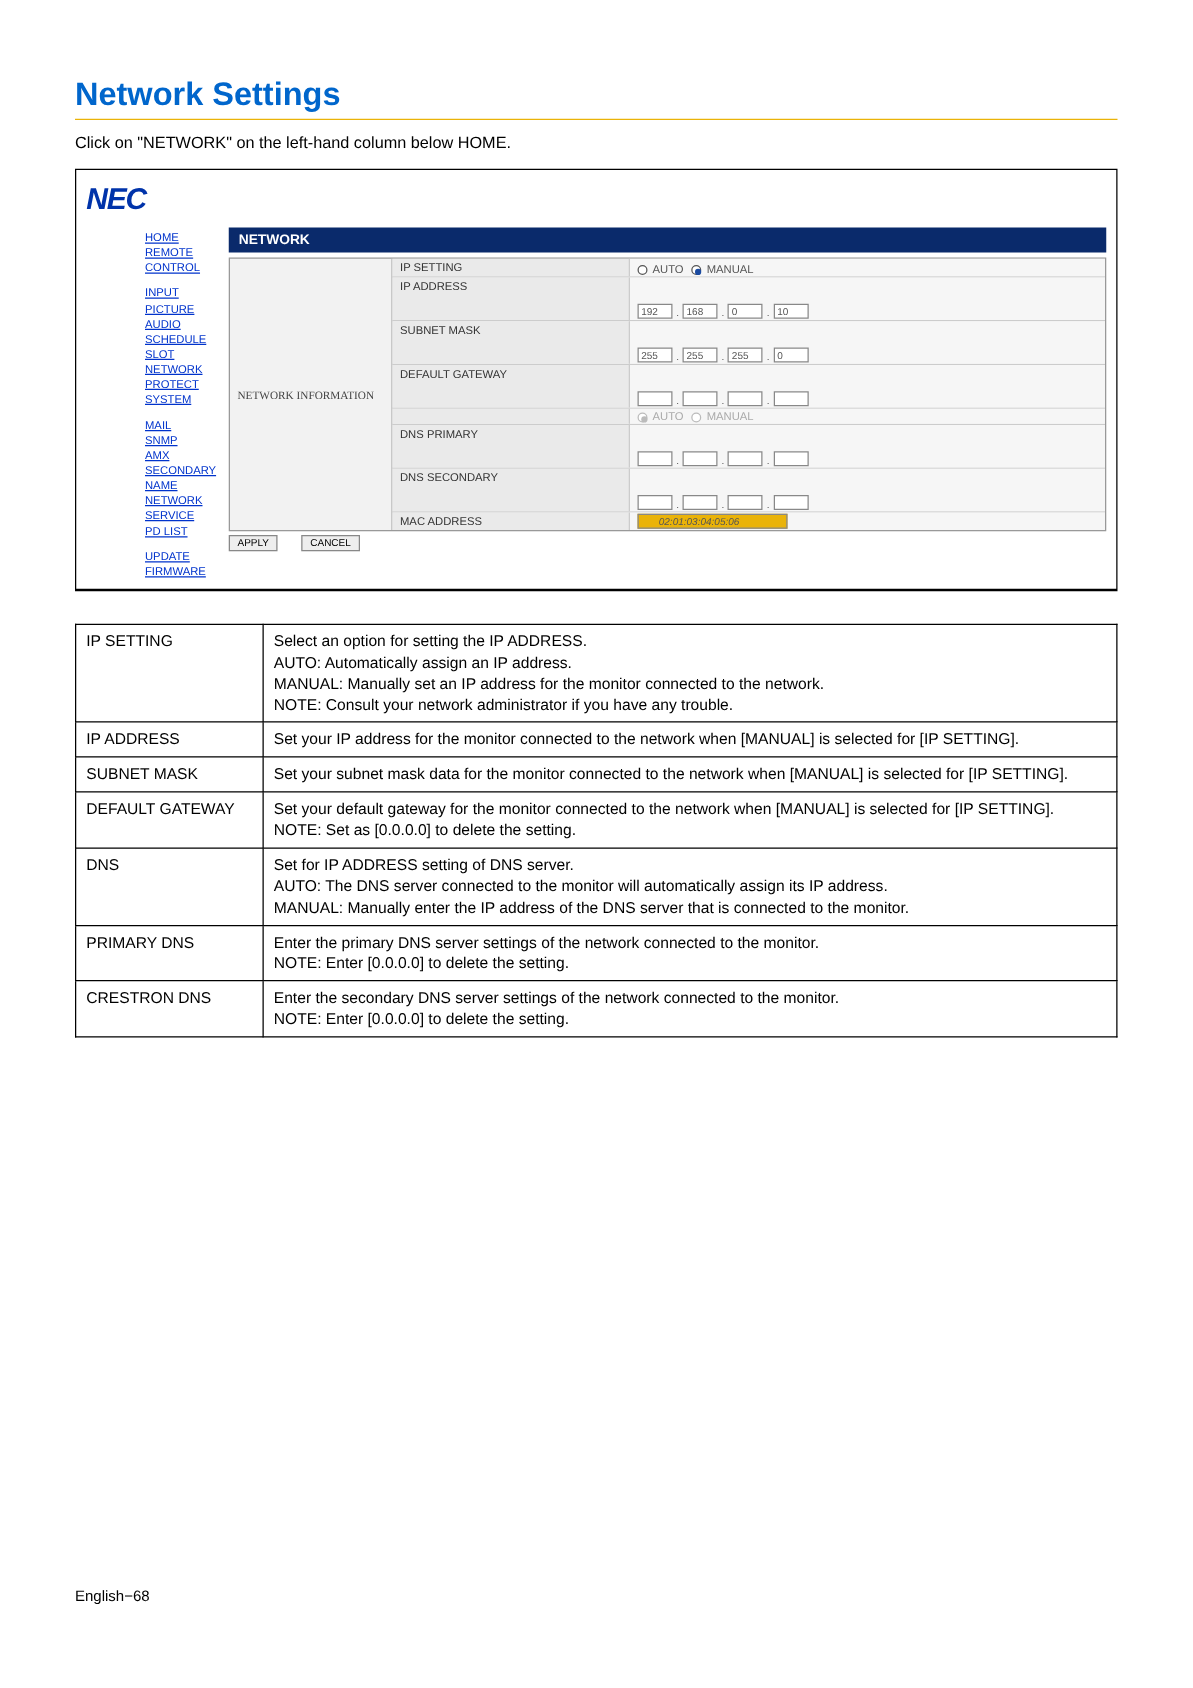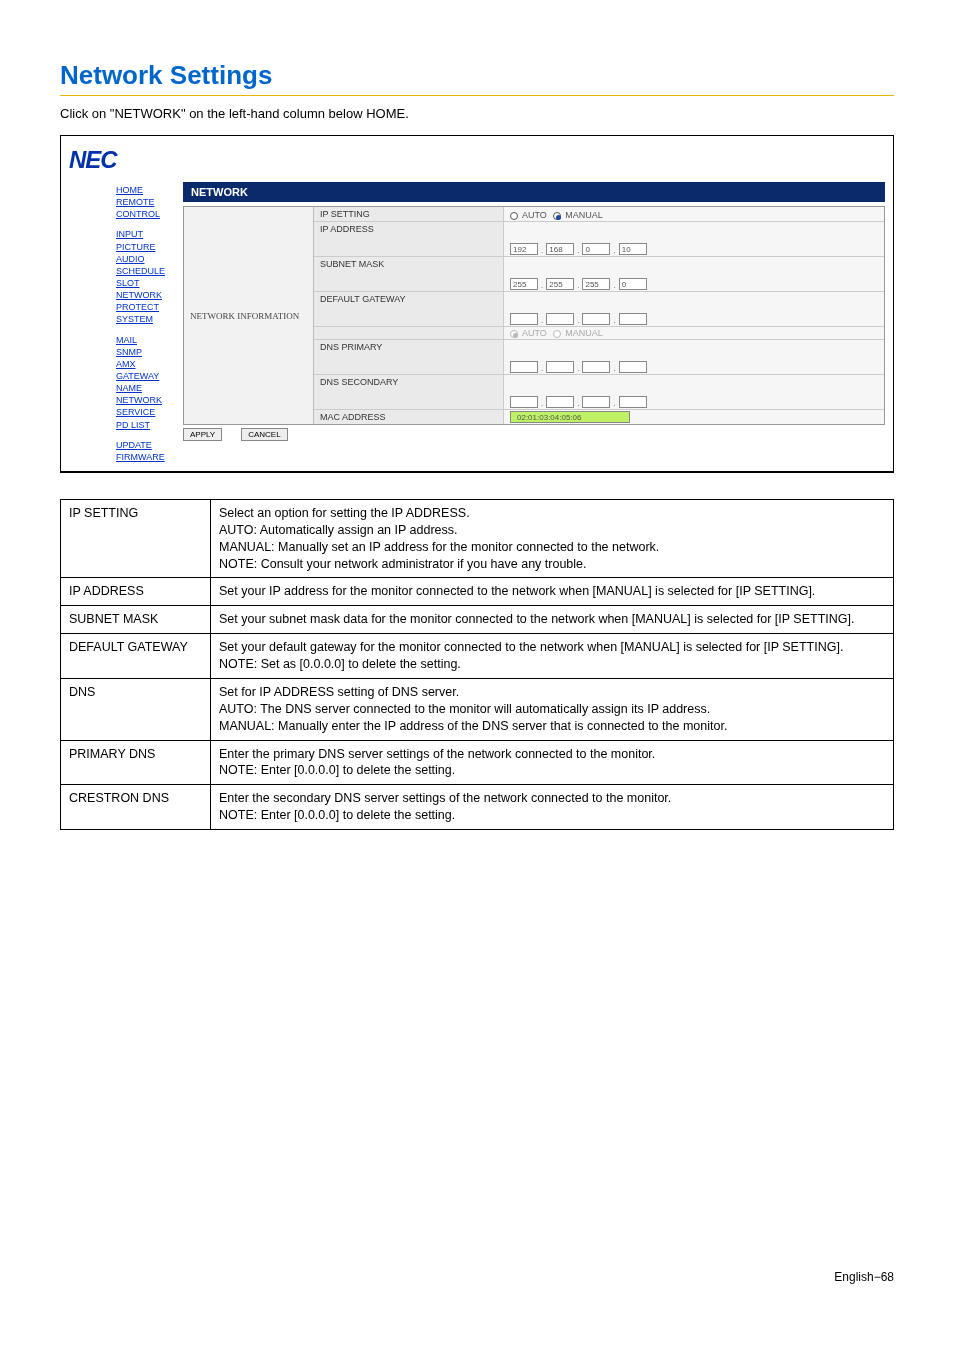--- a/index.html
+++ b/index.html
@@ -149,45 +149,46 @@
   }
   .btn {
     font-size: 8px;
     border: 1px solid #888;
     background: #eee;
     padding: 1px 6px;
     cursor: pointer;
   }
   .mac-display {
     border: 1px solid #888;
-    background: #bef264;
-    padding: 0 6px;
+    background: #eab308;
+    padding: 0 16px;
     font-size: 8px;
     height: 12px;
     line-height: 11px;
     min-width: 120px;
+    font-style: italic;
   }
   
   .desc-table {
     width: 100%;
     border-collapse: collapse;
     margin-top: 26px;
     font-size: 12.5px;
   }
   .desc-table td {
     border: 1px solid #000;
     padding: 5px 8px;
     vertical-align: top;
     line-height: 1.35;
   }
   .desc-table td.key {
     width: 150px;
   }
   .footer {
-    text-align: right;
+    text-align: left;
     font-size: 12px;
     margin-top: 440px;
   }
 </style>
 </head>
 <body>
 
 <div class="page">
   <h1 class="title">Network Settings</h1>
   <div class="subtitle">Click on "NETWORK" on the left-hand column below HOME.</div>
@@ -206,21 +207,21 @@
         <a href="#">AUDIO</a>
         <a href="#">SCHEDULE</a>
         <a href="#">SLOT</a>
         <a href="#">NETWORK</a>
         <a href="#">PROTECT</a>
         <a href="#">SYSTEM</a>
         <div class="side-gap"></div>
         <a href="#">MAIL</a>
         <a href="#">SNMP</a>
         <a href="#">AMX</a>
-        <a href="#">GATEWAY</a>
+        <a href="#">SECONDARY</a>
         <a href="#">NAME</a>
         <a href="#">NETWORK SERVICE</a>
         <a href="#">PD LIST</a>
         <div class="side-gap"></div>
         <a href="#">UPDATE FIRMWARE</a>
       </div>
       <div class="main-col">
         <div class="section-bar">NETWORK</div>
         <div class="net-table-wrap">
           <div class="net-flex">

